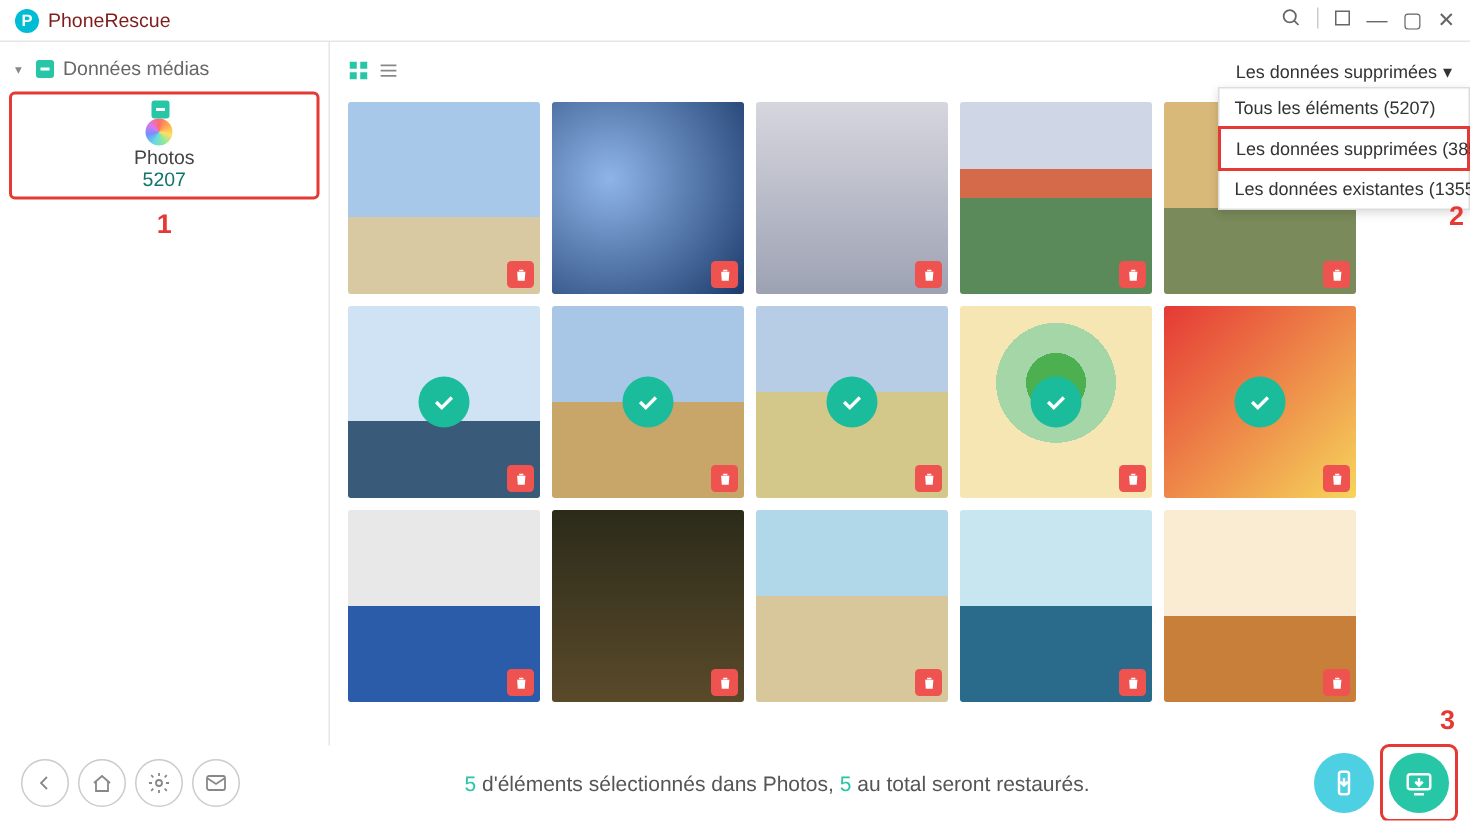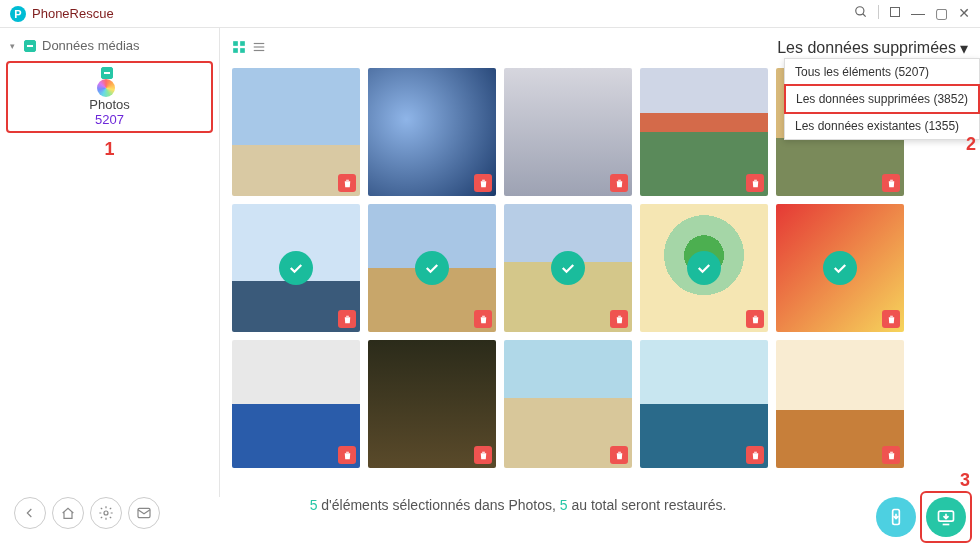--- a/index.html
+++ b/index.html
@@ -13,39 +13,39 @@
   .body { display: flex; height: calc(100% - 78px); }
   .sidebar { width: 220px; border-right: 1px solid #e5e5e5; padding-top: 6px; }
   .tree-root { display: flex; align-items: center; padding: 4px 10px; color: #666; }
   .tree-arrow { font-size: 9px; color: #888; margin-right: 4px; width: 10px; display:inline-block; }
   .chk { width: 12px; height: 12px; border: 1px solid #26c6a6; border-radius: 2px; background: #26c6a6; position: relative; margin-right: 6px; flex-shrink:0; }
   .chk.partial::after { content: ""; position: absolute; left: 2px; right: 2px; top: 4px; height: 2px; background: #fff; }
   .photos-row { display: flex; align-items: center; margin: 4px 6px 0 6px; padding: 4px 6px; border: 2px solid #e53935; border-radius: 4px; flex-direction: column; }
   .photos-row .tree-arrow { margin-left: 10px; }
   .photos-icon { width: 18px; height: 18px; border-radius: 50%; background: conic-gradient(#ff6b6b,#ffa94d,#ffe066,#8ce99a,#66d9e8,#748ffc,#da77f2,#ff6b6b); margin-right: 8px; flex-shrink:0; }
   .photos-label { flex: 1; }
-  .photos-count { color: #6d28d9; }
+  .photos-count { color: #0f766e; }
   .step1 { color: #e53935; font-weight: bold; font-size: 18px; text-align: center; margin-top: 6px; }
   .main { flex: 1; position: relative; padding: 8px 12px; overflow: hidden; }
   .topbar { display: flex; align-items: center; height: 24px; margin-bottom: 8px; }
   .view-switch { display: flex; gap: 6px; color: #888; }
   .view-switch .active { color: #26c6a6; }
-  .filter-btn { margin-left: auto; font-size: 16px; color: #333; cursor: pointer; display: flex; align-items: center; gap: 4px; }
-  .filter-menu { position: absolute; right: 0; top: 30px; width: 196px; background: #fff; border: 1px solid #ddd; box-shadow: 0 2px 6px rgba(0,0,0,.15); z-index: 10; }
+  .filter-btn { margin-left: auto; font-size: 12px; color: #333; cursor: pointer; display: flex; align-items: center; gap: 4px; }
+  .filter-menu { position: absolute; right: 0; top: 30px; width: 168px; background: #fff; border: 1px solid #ddd; box-shadow: 0 2px 6px rgba(0,0,0,.15); z-index: 10; }
   .filter-item { padding: 6px 10px; font-size: 12px; color: #333; cursor: pointer; white-space: nowrap; }
   .filter-item.highlight { border: 2px solid #e53935; margin: -1px; }
   .step2 { position: absolute; right: 4px; top: 106px; color: #e53935; font-weight: bold; font-size: 18px; z-index: 11; }
   .grid { display: grid; grid-template-columns: repeat(5, 128px); gap: 8px; }
   .thumb { width: 128px; height: 128px; position: relative; border-radius: 2px; overflow: hidden; cursor: pointer; }
   .thumb .img { width: 100%; height: 100%; }
   .trash-badge { position: absolute; right: 4px; bottom: 4px; width: 18px; height: 18px; background: #ef5350; border-radius: 3px; display: flex; align-items: center; justify-content: center; }
   .trash-badge svg { width: 11px; height: 11px; fill: #fff; }
   .check-badge { position: absolute; left: 50%; top: 50%; transform: translate(-50%,-50%); width: 34px; height: 34px; border-radius: 50%; background: #1abc9c; display: flex; align-items: center; justify-content: center; }
   .check-badge svg { width: 18px; height: 18px; stroke: #fff; stroke-width: 3; fill: none; }
-  .footer { height: 50px; display: flex; align-items: flex-start; padding: 0 14px; }
+  .footer { height: 50px; display: flex; align-items: center; padding: 0 14px; }
   .foot-btns { display: flex; gap: 6px; }
   .circle-btn { width: 32px; height: 32px; border: 1px solid #ccc; border-radius: 50%; display: flex; align-items: center; justify-content: center; color: #888; cursor: pointer; background: #fff; }
   .circle-btn svg { width: 16px; height: 16px; fill: none; stroke: #888; stroke-width: 1.8; }
   .status-text { flex: 1; text-align: center; font-size: 14px; color: #555; }
   .status-text .hl { color: #26c6a6; }
   .export-area { display: flex; gap: 10px; align-items: center; position: relative; }
   .export-btn { width: 40px; height: 40px; border-radius: 50%; display: flex; align-items: center; justify-content: center; cursor: pointer; }
   .export-device { background: #4dd0e1; }
   .export-pc { background: #26c6a6; }
   .export-btn svg { width: 20px; height: 20px; fill: none; stroke: #fff; stroke-width: 2; }

